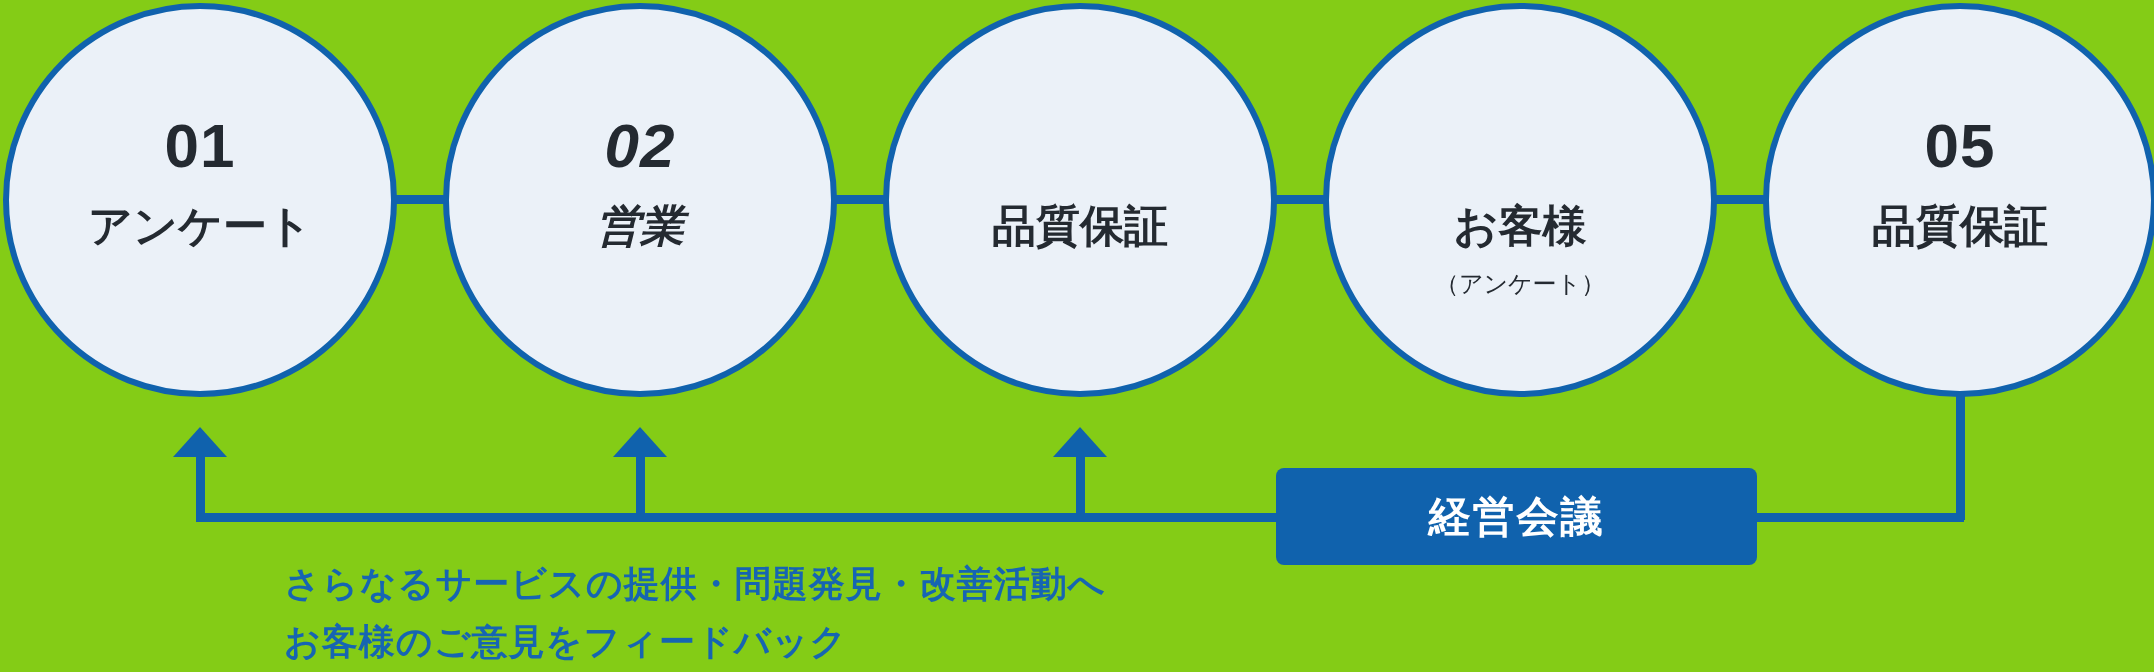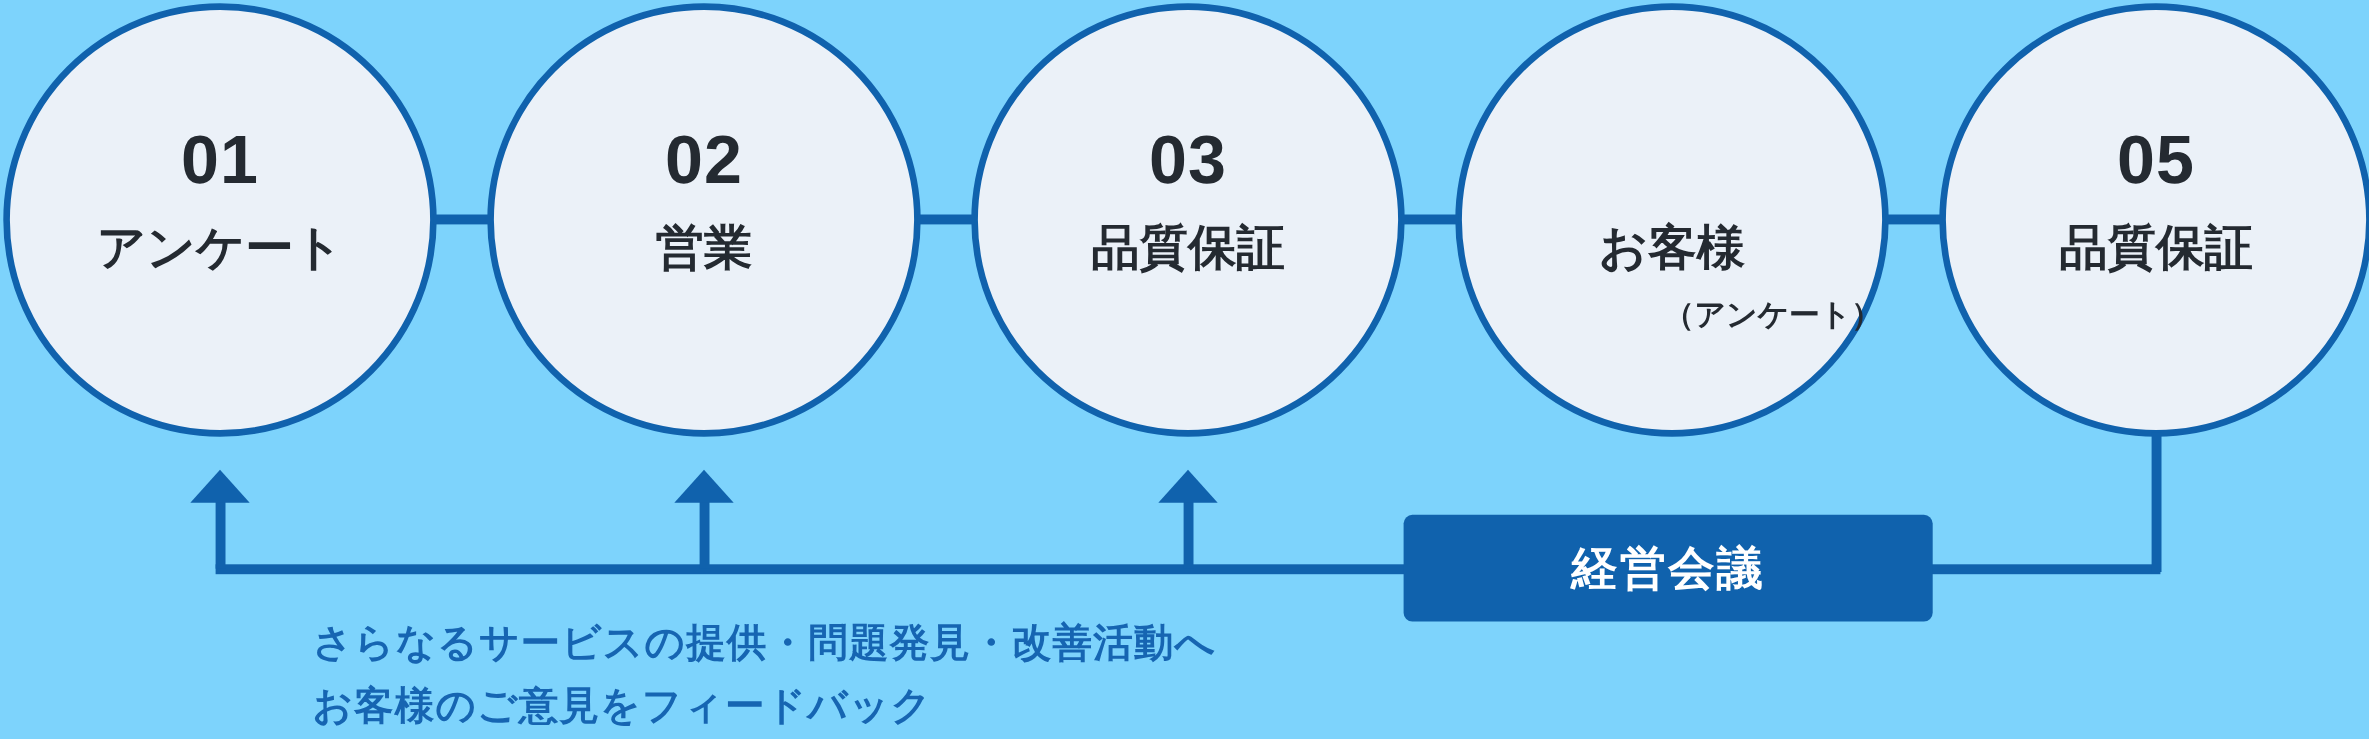--- a/index.html
+++ b/index.html
@@ -4,21 +4,21 @@
 <style>
   html, body {
     margin: 0;
     padding: 0;
     background: #ffffff;
   }
   .stage {
     position: relative;
     width: 2154px;
     height: 672px;
-    background: #7dd3fc;
+    background: #84cc16;
     overflow: hidden;
     font-family: "Liberation Sans", "DejaVu Sans", sans-serif;
   }
   
   .step-circle {
     position: absolute;
     top: 3px;
     width: 394px;
     height: 394px;
     border-radius: 50%;
@@ -47,28 +47,28 @@
     font-size: 44px;
     font-weight: 600;
     line-height: 1.1;
     color: #242a31;
   }
   .step-circle .sublabel {
     position: absolute;
     left: 0;
     top: 262px;
     width: 100%;
-    text-align: right;
-    font-size: 28px;
-    font-weight: 700;
+    text-align: center;
+    font-size: 24px;
+    font-weight: 400;
     line-height: 1.1;
     color: #242a31;
   }
   .c1 { left: 3px; }
-  .c2 { left: 443px; }
+  .c2 { left: 443px; font-style: italic; }
   .c3 { left: 883px; }
   .c4 { left: 1323px; }
   .c5 { left: 1763px; }
   
   .connector {
     position: absolute;
     top: 195px;
     width: 52px;
     height: 9px;
     background: #1062ad;
@@ -160,21 +160,20 @@
 
   <div class="step-circle c1">
     <div class="num">01</div>
     <div class="label">アンケート</div>
   </div>
   <div class="step-circle c2">
     <div class="num">02</div>
     <div class="label">営業</div>
   </div>
   <div class="step-circle c3">
-    <div class="num">03</div>
     <div class="label">品質保証</div>
   </div>
   <div class="step-circle c4">
     <div class="label">お客様</div>
     <div class="sublabel">（アンケート）</div>
   </div>
   <div class="step-circle c5">
     <div class="num">05</div>
     <div class="label">品質保証</div>
   </div>

